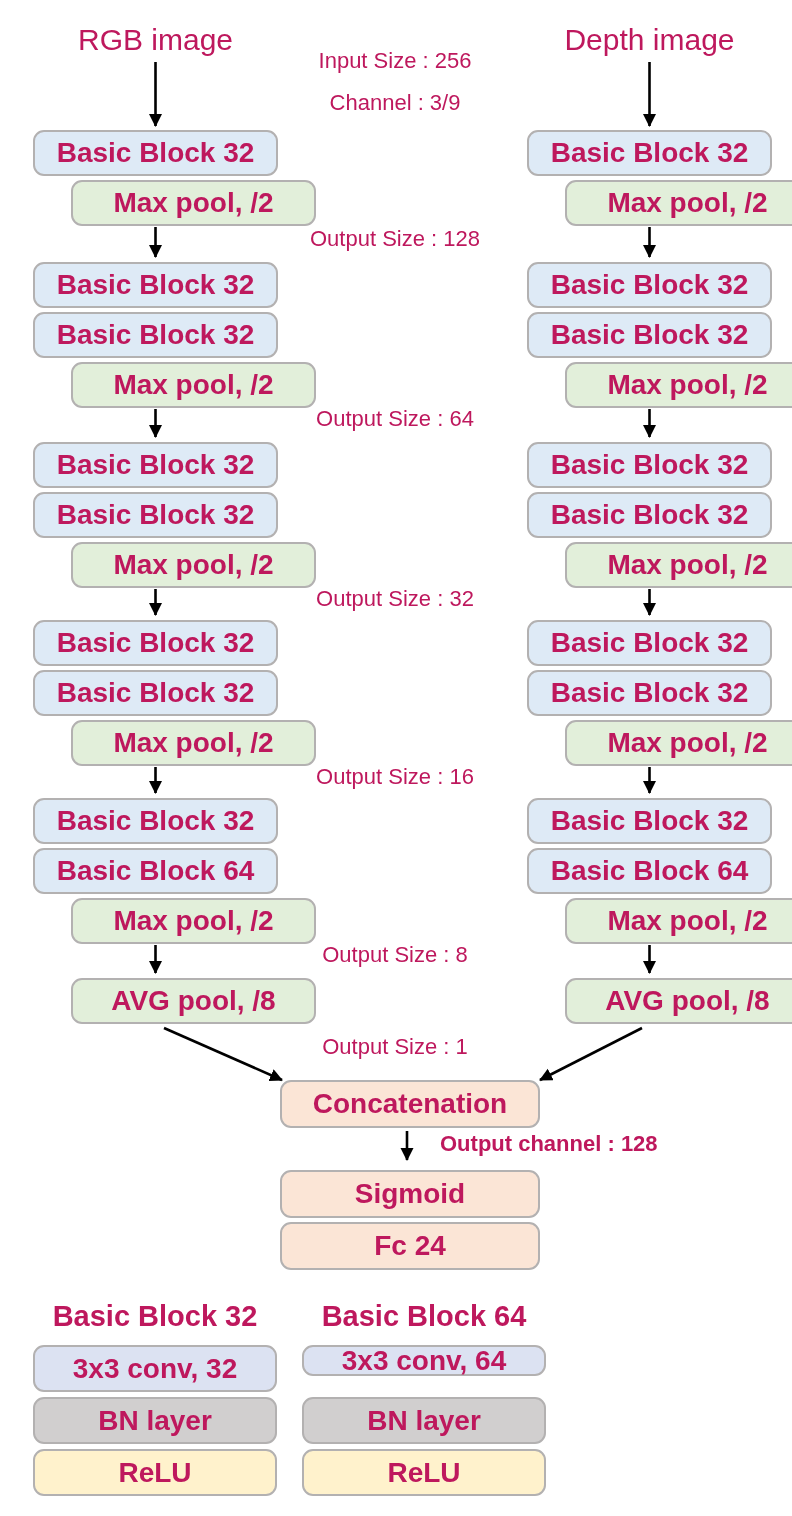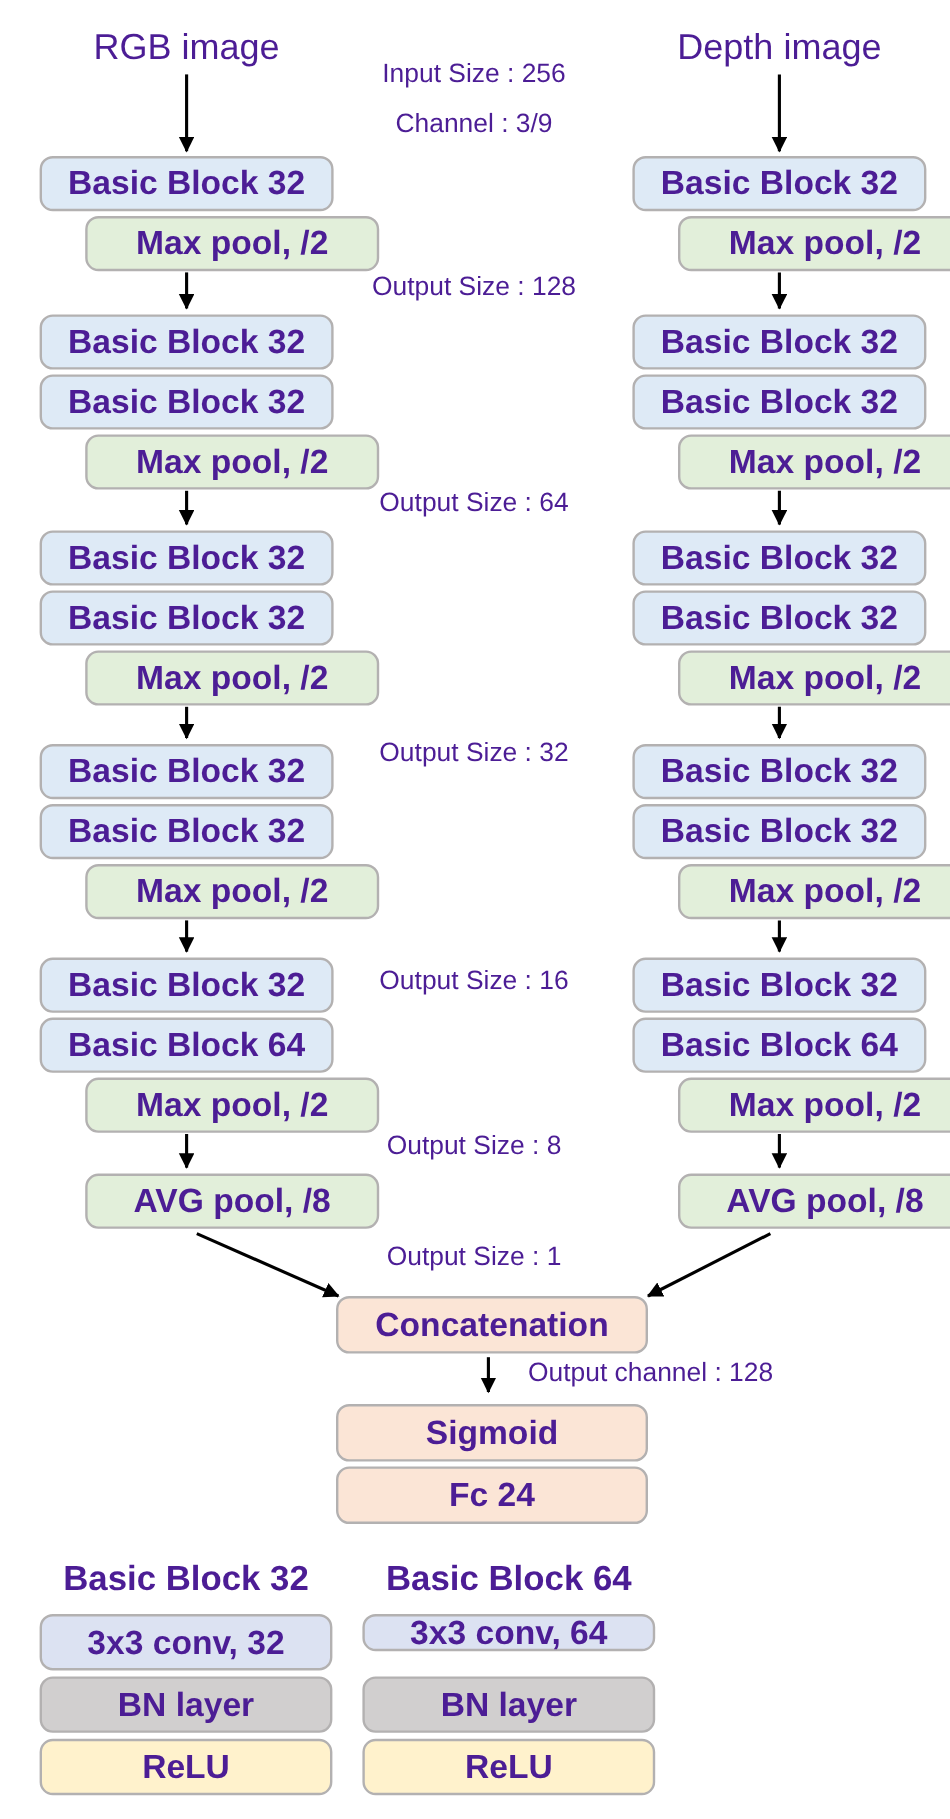--- a/index.html
+++ b/index.html
@@ -1,18 +1,18 @@
 <!DOCTYPE html>
 <html><head>
 <meta charset="utf-8">
 <style>
   html,body{margin:0;padding:0;background:#fff;}
   #canvas{
     position:relative;width:792px;height:1516px;background:#fff;overflow:hidden;
-    font-family:"Liberation Sans",sans-serif;color:#4c1d95;
+    font-family:"Liberation Sans",sans-serif;color:#be185d;
   }
   .box{
     position:absolute;box-sizing:border-box;height:46px;
     border:2px solid #b3b1b1;border-radius:11px;
     display:flex;align-items:center;justify-content:center;
     font-weight:bold;font-size:28px;line-height:1;white-space:nowrap;
   }
   .box.basic{background:var(--basic-fill,#deeaf6);}
   .box.pool{background:var(--pool-fill,#e2efda);margin-left:38px;}
   .box.head{background:var(--head-fill,#fbe5d6);left:280px;width:260px;height:48px;}
@@ -20,21 +20,21 @@
   .box.bn{background:var(--bn-fill,#d1cfcf);}
   .box.relu{background:var(--relu-fill,#fff2cc);}
   .stream-label{
     position:absolute;width:245px;top:22px;text-align:center;
     font-size:30px;line-height:1.2;white-space:nowrap;
   }
   .ann{
     position:absolute;left:240px;width:310px;text-align:center;
     font-size:22px;line-height:1.2;white-space:nowrap;
   }
-  .ann.free{left:auto;width:auto;text-align:center;}
+  .ann.free{left:auto;width:auto;text-align:center;font-weight:bold;}
   .legend-title{
     position:absolute;width:244px;text-align:center;top:1300px;
     font-weight:bold;font-size:29px;white-space:nowrap;
   }
   #arrows{position:absolute;left:0;top:0;pointer-events:none;}
 </style>
 </head>
 <body>
 
 <div id="canvas" style="--basic-fill: #deeaf6; --pool-fill: #e2efda; --head-fill: #fbe5d6; --conv-fill: #dce2f2; --bn-fill: #d1cfcf; --relu-fill: #fff2cc;">
@@ -98,22 +98,22 @@
       <div class="box basic" style="left: 527px; top: 798px; width: 245px;">Basic Block 32</div>
       <div class="box basic" style="left: 527px; top: 848px; width: 245px;">Basic Block 64</div>
       <div class="box pool" style="left: 527px; top: 898px; width: 245px;">Max pool, /2</div>
       <div class="box pool" style="left: 527px; top: 978px; width: 245px;">AVG pool, /8</div>
     </div>
 
   <div class="ann" style="top:48px">Input Size : 256</div>
   <div class="ann" style="top:90px">Channel : 3/9</div>
   <div class="ann" style="top:226px">Output Size : 128</div>
   <div class="ann" style="top:406px">Output Size : 64</div>
-  <div class="ann" style="top:614px">Output Size : 32</div>
-  <div class="ann" style="top:804px">Output Size : 16</div>
+  <div class="ann" style="top:586px">Output Size : 32</div>
+  <div class="ann" style="top:764px">Output Size : 16</div>
   <div class="ann" style="top:942px">Output Size : 8</div>
   <div class="ann" style="top:1034px">Output Size : 1</div>
   <div class="ann free" style="left:440px;top:1131px">Output channel : 128</div>
 
   <div class="box head" style="top:1170px">Sigmoid</div>
   <div class="box head" style="top:1080px">Concatenation</div>
   <div class="box head" style="top:1222px">Fc 24</div>
 
   <div class="legend-title" style="left:33px">Basic Block 32</div>
   <div class="legend-title" style="left:302px">Basic Block 64</div>

